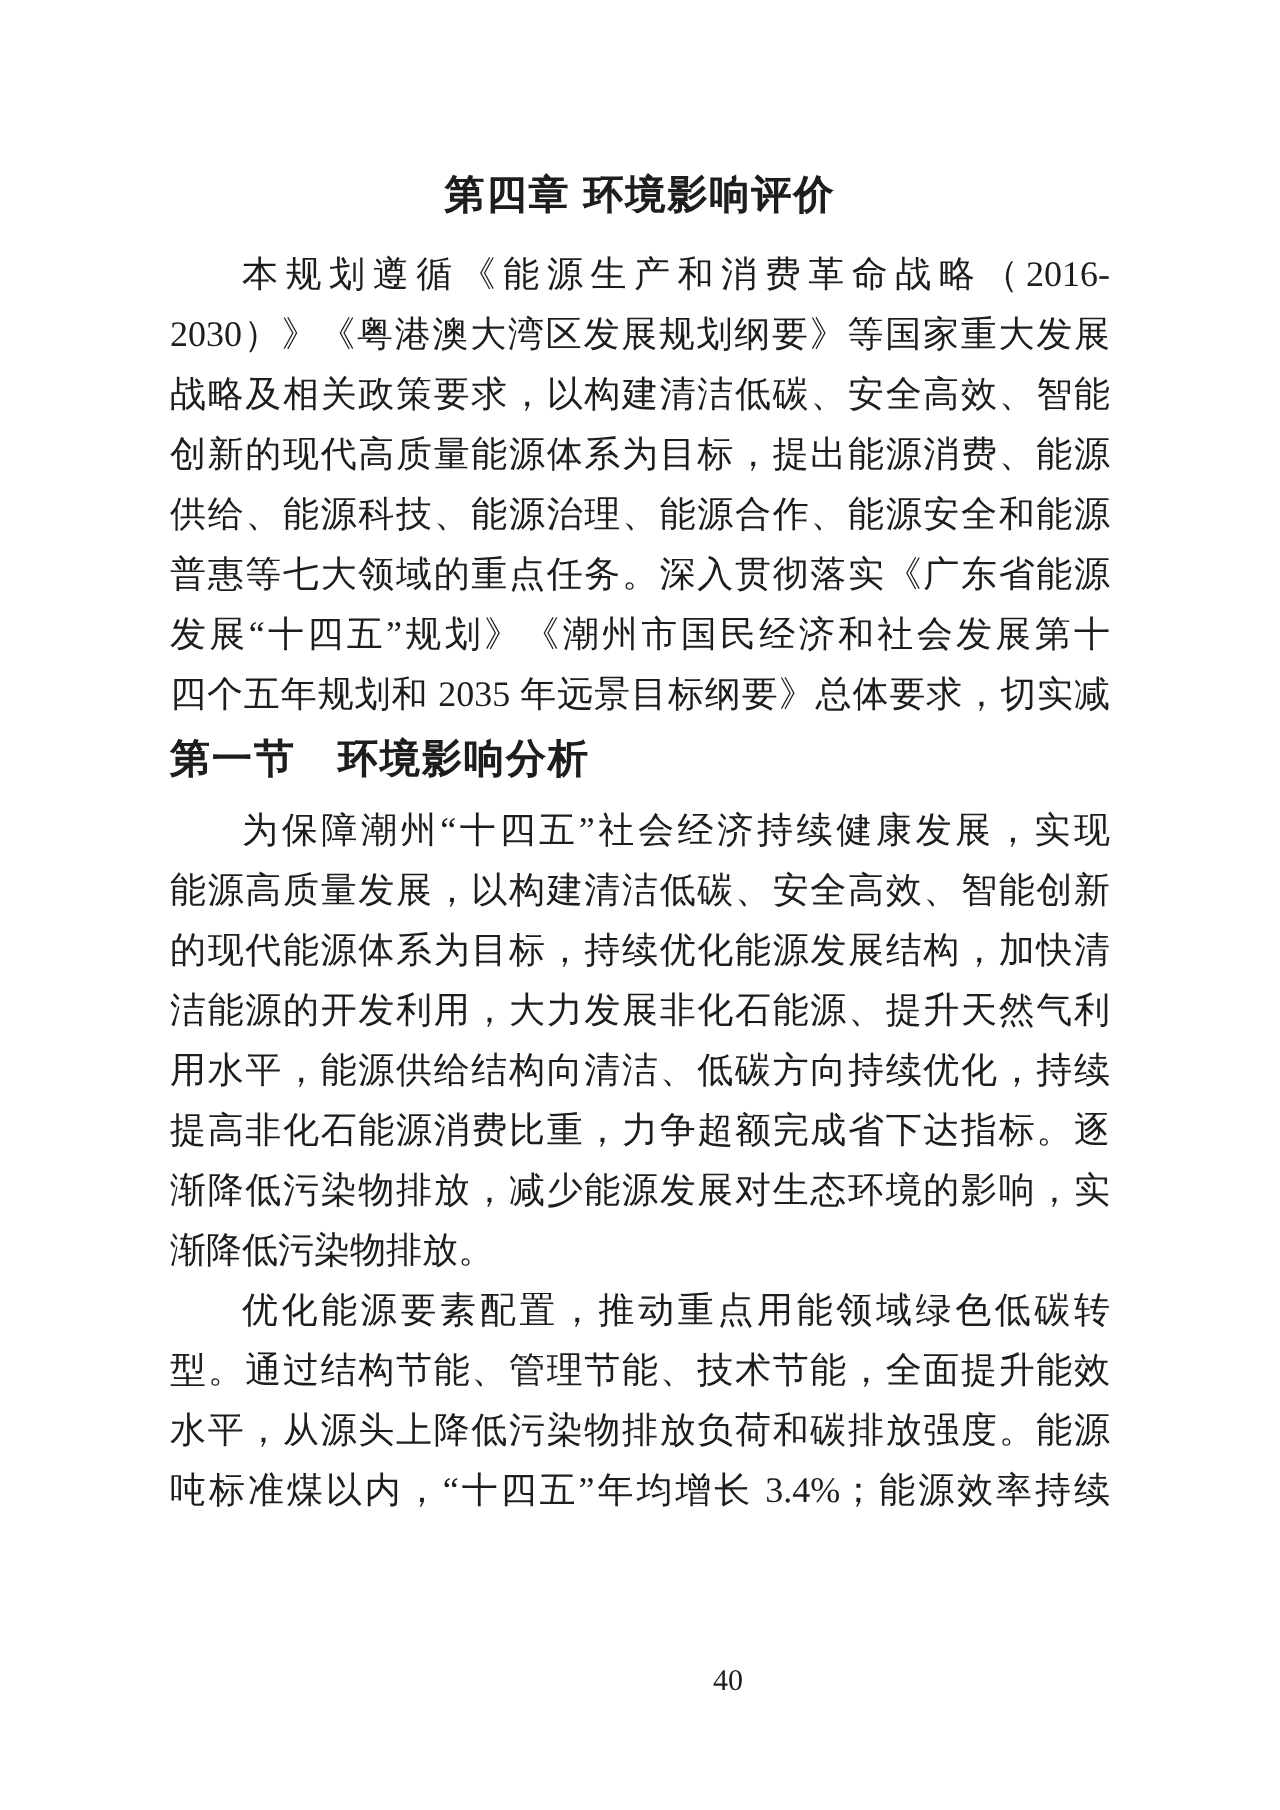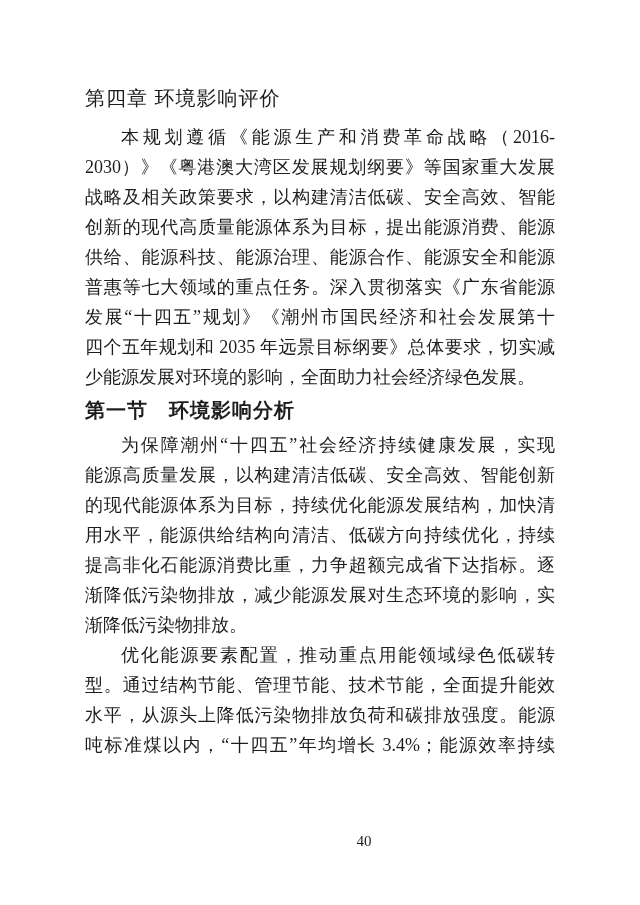--- a/index.html
+++ b/index.html
@@ -11,23 +11,23 @@
     margin: 0 auto;
     background: #ffffff;
     color: #1d1d1d;
     font-family: "Liberation Serif", "DejaVu Serif", serif;
     overflow: hidden;
   }
   .content {
     padding: 82px 85px 0 85px;
   }
   .chapter-title {
-    text-align: left;
+    text-align: center;
     font-family: "Liberation Sans", "DejaVu Sans", sans-serif;
-    font-weight: 400;
+    font-weight: 700;
     font-size: 20px;
     line-height: 32px;
     letter-spacing: 1px;
     margin-bottom: 8px;
   }
   .section-title {
     text-align: left;
     font-family: "Liberation Sans", "DejaVu Sans", sans-serif;
     font-weight: 700;
     font-size: 20px;
@@ -71,29 +71,29 @@
 
     <div class="para">
       <div class="bline indent">本规划遵循《能源生产和消费革命战略（2016-</div>
       <div class="bline">2030）》《粤港澳大湾区发展规划纲要》等国家重大发展</div>
       <div class="bline">战略及相关政策要求，以构建清洁低碳、安全高效、智能</div>
       <div class="bline">创新的现代高质量能源体系为目标，提出能源消费、能源</div>
       <div class="bline">供给、能源科技、能源治理、能源合作、能源安全和能源</div>
       <div class="bline">普惠等七大领域的重点任务。深入贯彻落实《广东省能源</div>
       <div class="bline">发展“十四五”规划》《潮州市国民经济和社会发展第十</div>
       <div class="bline">四个五年规划和 2035 年远景目标纲要》总体要求，切实减</div>
-      <div class="bline lastline">少能源发展对环境的影响，全面助力社会经济绿色发展。</div>
     </div>
 
     <div class="section-title">第一节　环境影响分析</div>
 
     <div class="para">
       <div class="bline indent">为保障潮州“十四五”社会经济持续健康发展，实现</div>
       <div class="bline">能源高质量发展，以构建清洁低碳、安全高效、智能创新</div>
       <div class="bline">的现代能源体系为目标，持续优化能源发展结构，加快清</div>
+      <div class="bline">洁能源的开发利用，大力发展非化石能源、提升天然气利</div>
       <div class="bline">用水平，能源供给结构向清洁、低碳方向持续优化，持续</div>
       <div class="bline">提高非化石能源消费比重，力争超额完成省下达指标。逐</div>
       <div class="bline">渐降低污染物排放，减少能源发展对生态环境的影响，实</div>
       <div class="bline lastline">渐降低污染物排放。</div>
     </div>
 
     <div class="para">
       <div class="bline indent">优化能源要素配置，推动重点用能领域绿色低碳转</div>
       <div class="bline">型。通过结构节能、管理节能、技术节能，全面提升能效</div>
       <div class="bline">水平，从源头上降低污染物排放负荷和碳排放强度。能源</div>

